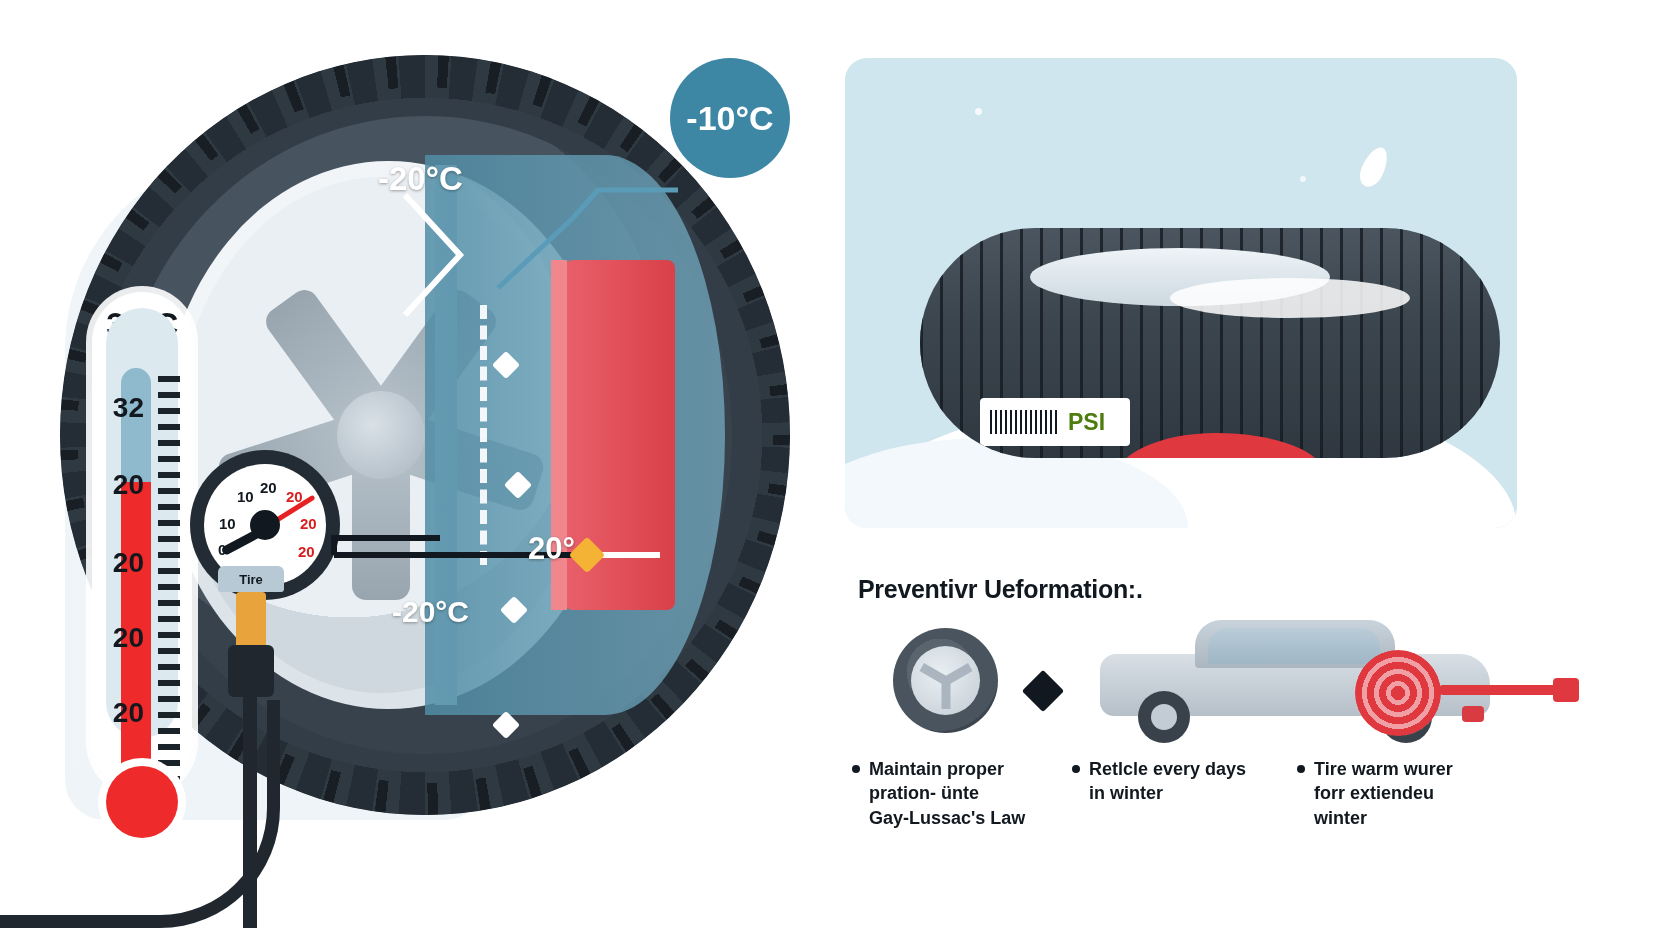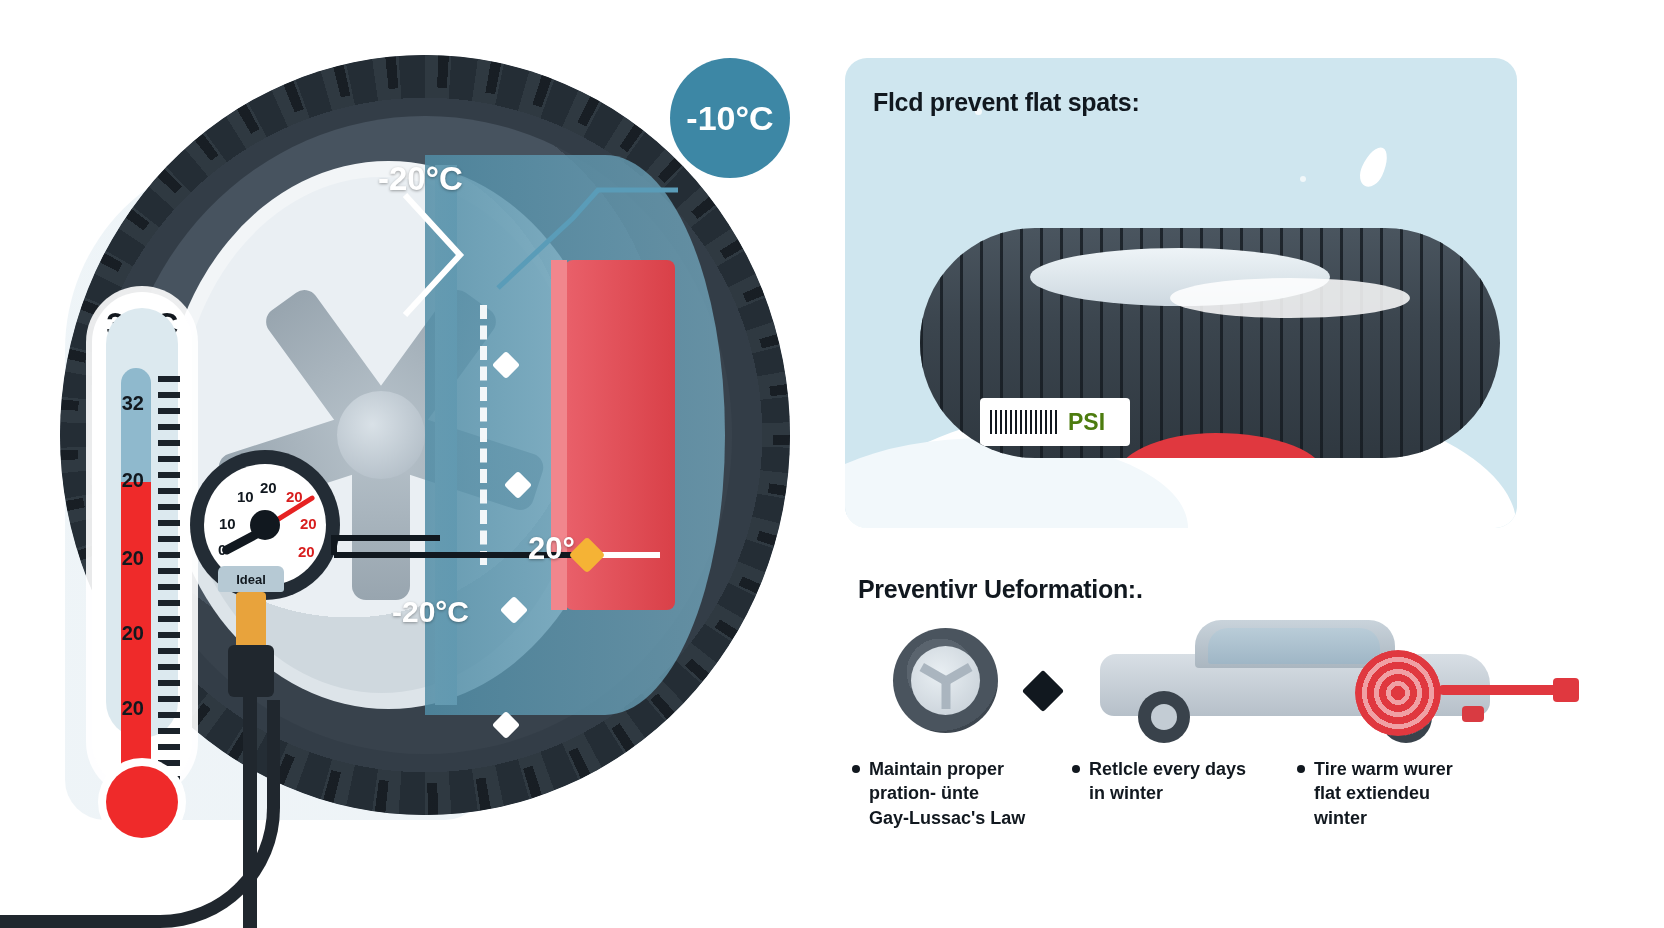--- a/index.html
+++ b/index.html
@@ -130,21 +130,21 @@
   .thermo-ticks {
     position: absolute; left: 66px; top: 84px; width: 22px; height: 410px;
     background: repeating-linear-gradient(180deg, #1a222a 0 6px, transparent 6px 16px);
   }
   .thermo-head {
     position: absolute; left: 0; top: 14px; width: 100px; text-align: center;
     font-size: 33px; font-weight: bold; color: #12181e; letter-spacing: -.5px;
   }
   .thermo-label {
     position: absolute; left: 6px; width: 46px; text-align: right;
-    font-size: 20px; font-weight: bold; color: #12181e;
+    font-size: 28px; font-weight: bold; color: #12181e;
   }
 
   
   .gauge-body {
     position: absolute; left: 190px; top: 450px; width: 150px; height: 150px;
     border-radius: 50%; background: #232c35;
   }
   .gauge-face {
     position: absolute; left: 14px; top: 14px; width: 122px; height: 122px;
     border-radius: 50%; background: #ffffff;
@@ -415,21 +415,21 @@
         <div class="gauge-num black" style="left:15px;  top:52px;">10</div>
         <div class="gauge-num black" style="left:33px;  top:25px;">10</div>
         <div class="gauge-num black" style="left:56px;  top:16px;">20</div>
         <div class="gauge-num red" style="left:82px;  top:25px;">20</div>
         <div class="gauge-num red" style="left:96px;  top:52px;">20</div>
         <div class="gauge-num red" style="left:94px;  top:80px;">20</div>
         <div class="gauge-needle-red"></div>
         <div class="gauge-needle-black"></div>
         <div class="gauge-cap"></div>
       </div>
-      <div class="gauge-ideal">Ideal</div>
+      <div class="gauge-ideal">Tire</div>
     </div>
     <div class="gauge-stem"></div>
     <div class="gauge-chuck"></div>
     <div class="hose"></div>
     <div class="hose2"></div>
 
     <svg class="leader" style="left:400px; top:185px;" width="140" height="160">
       <polyline points="5,10 60,70 5,130" fill="none" stroke="#ffffff" stroke-width="6"></polyline>
     </svg>
     <div class="callout-label" style="left:378px; top:160px; font-size:33px;">-20°C</div>
@@ -451,21 +451,20 @@
   </div>
 
   <div class="card-top">
     <div class="snowflake" style="left:130px; top:50px; width:7px; height:7px; opacity:.8;"></div>
     <div class="snowflake" style="left:455px; top:118px; width:6px; height:6px; opacity:.7;"></div>
     <div class="snowflake" style="left:215px; top:300px; width:8px; height:8px; opacity:.85;"></div>
     <div class="snow-petal" style="left:518px; top:88px; width:22px; height:42px;"></div>
     <div class="snow-petal" style="left:600px; top:246px; width:20px; height:40px;"></div>
     <div class="snow-petal" style="left:178px; top:320px; width:16px; height:32px; transform:rotate(-20deg);"></div>
 
-    <div class="card-title">Flcd prevent flat spats:</div>
 
     <div class="snow-ground"></div>
     <div class="snow-ground2"></div>
 
     <div class="tire-side">
       <div class="tire-side-tread"></div>
       <div class="tire-side-inner">
         <div class="tire-side-inner2"></div>
       </div>
       <div class="psi-tag">
@@ -522,19 +521,19 @@
         <div class="bullet-text">Gay-Lussac's Law</div>
       </div>
     </div>
   </div>
 
   <div class="bullet-col" style="left:1297px; top:757px; width:180px;">
     <div class="bullet-row">
       <div class="bullet-dot"></div>
       <div>
         <div class="bullet-text">Tire warm wurer</div>
-        <div class="bullet-text">flat extiendeu</div>
+        <div class="bullet-text">forr extiendeu</div>
         <div class="bullet-text">winter</div>
       </div>
     </div>
   </div>
 
 </div>
 
 </body></html>

